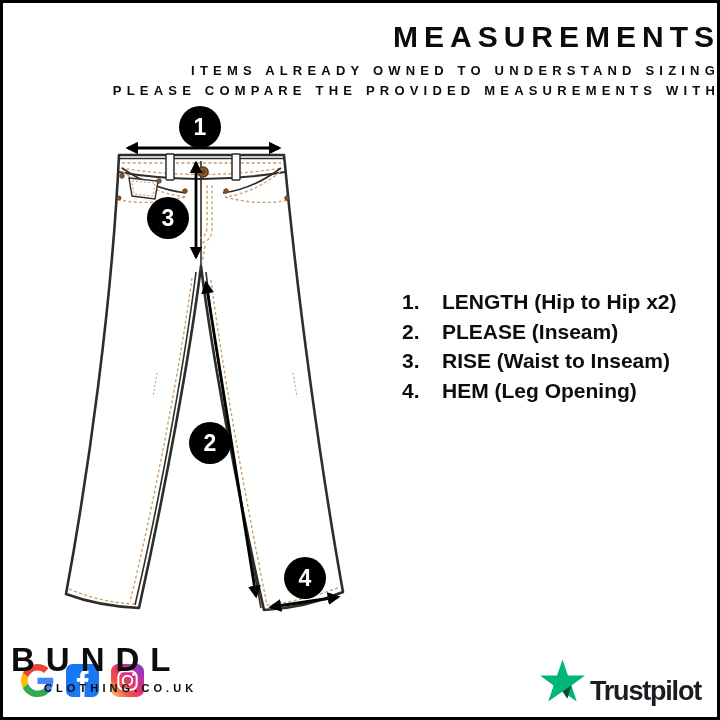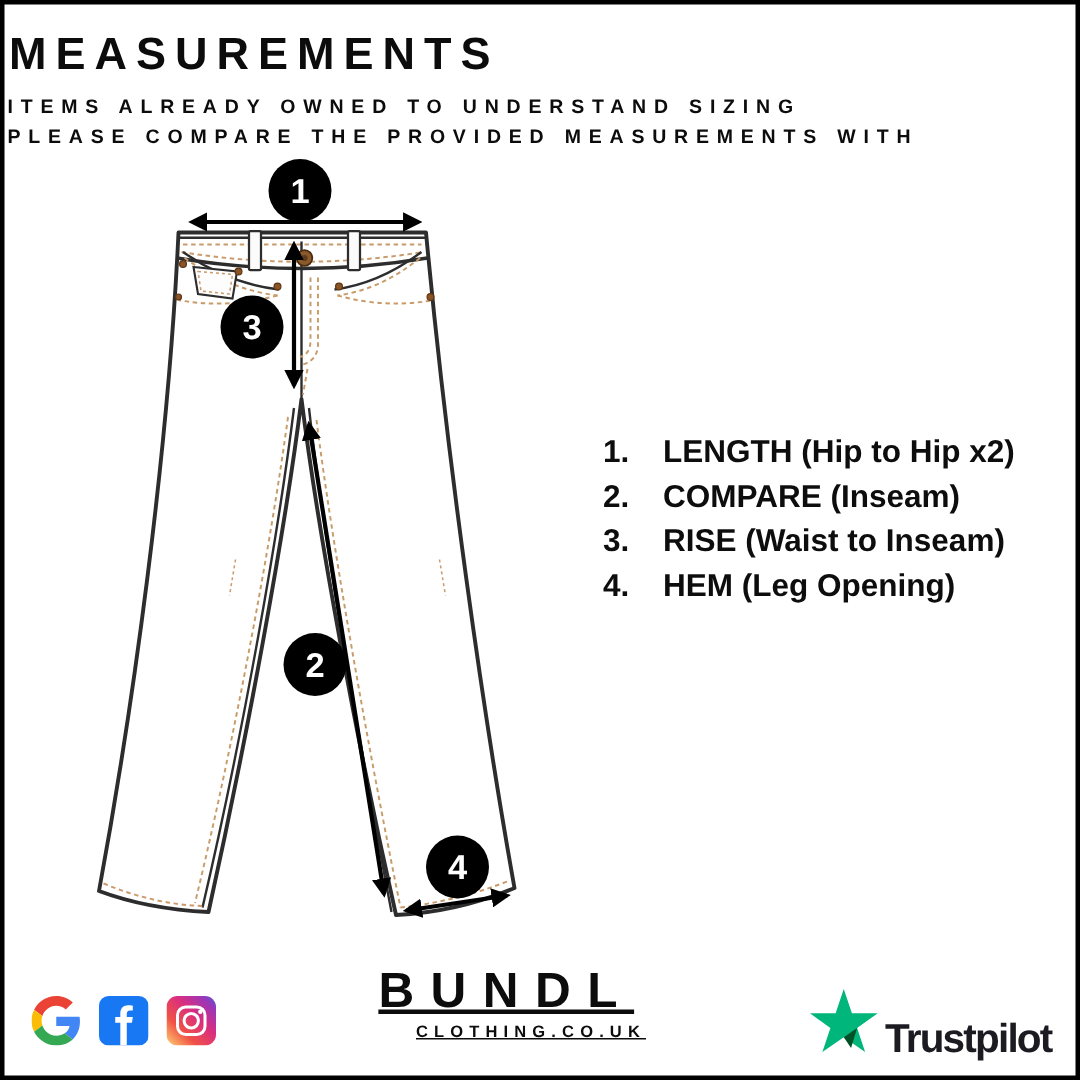--- a/index.html
+++ b/index.html
@@ -3,21 +3,21 @@
 <meta charset="utf-8">
 <style>
   html,body{margin:0;padding:0;}
   body{
     width:720px;height:720px;position:relative;background:#ffffff;
     font-family:"Liberation Sans",sans-serif;overflow:hidden;
   }
   .frame{position:absolute;inset:0;border:3px solid #000;pointer-events:none;z-index:50;}
 
   
-  .header{position:absolute;top:0;left:0;width:720px;text-align:left;}
+  .header{position:absolute;top:0;left:0;width:720px;text-align:right;}
   .title{
     margin-top:20px;font-size:30px;font-weight:800;letter-spacing:6px;text-indent:6px;
     color:#0c0c0c;
   }
   .subtitle{margin-top:7px;font-size:13px;font-weight:700;letter-spacing:5.2px;text-indent:5px;
     line-height:20px;color:#0c0c0c;}
 
   
   .diagram{position:absolute;left:55px;top:105px;width:340px;height:520px;}
   .jeans-svg{position:absolute;left:0;top:0;}
@@ -43,21 +43,21 @@
 
   
   .legend{position:absolute;left:402px;top:287px;color:#0d0d0d;}
   .legend-row{display:flex;line-height:29.6px;font-size:21px;font-weight:700;}
   .legend-num{width:40px;}
   .legend-label{white-space:nowrap;}
 
   
   .social{position:absolute;left:21px;top:664px;display:flex;gap:12px;align-items:center;}
   .social svg{display:block;}
-  .brand{position:absolute;left:0;top:641px;width:664px;text-align:center;color:#0c0c0c;text-decoration:underline;}
+  .brand{position:absolute;left:0;top:641px;width:664px;text-align:left;color:#0c0c0c;}
   .brand-name{font-size:33px;font-weight:800;letter-spacing:11px;text-indent:11px;}
   .brand-tagline{font-size:11px;font-weight:700;letter-spacing:4.1px;text-indent:4px;margin-top:3px;margin-left:40px;}
   .trustpilot{position:absolute;left:540px;top:658px;display:flex;align-items:flex-end;gap:5px;}
   .trustpilot-text{font-size:27px;font-weight:700;letter-spacing:-1.2px;color:#1b1b21;}
 </style>
 </head>
 <body>
 
 <div class="frame"></div>
 
@@ -143,21 +143,21 @@
   </div>
 </div>
 
 <div class="legend">
   <div class="legend-row">
     <span class="legend-num">1.</span>
     <span class="legend-label">LENGTH (Hip to Hip x2)</span>
   </div>
   <div class="legend-row">
     <span class="legend-num">2.</span>
-    <span class="legend-label">COMPARE (Inseam)</span>
+    <span class="legend-label">PLEASE (Inseam)</span>
   </div>
   <div class="legend-row">
     <span class="legend-num">3.</span>
     <span class="legend-label">RISE (Waist to Inseam)</span>
   </div>
   <div class="legend-row">
     <span class="legend-num">4.</span>
     <span class="legend-label">HEM (Leg Opening)</span>
   </div>
 </div>

